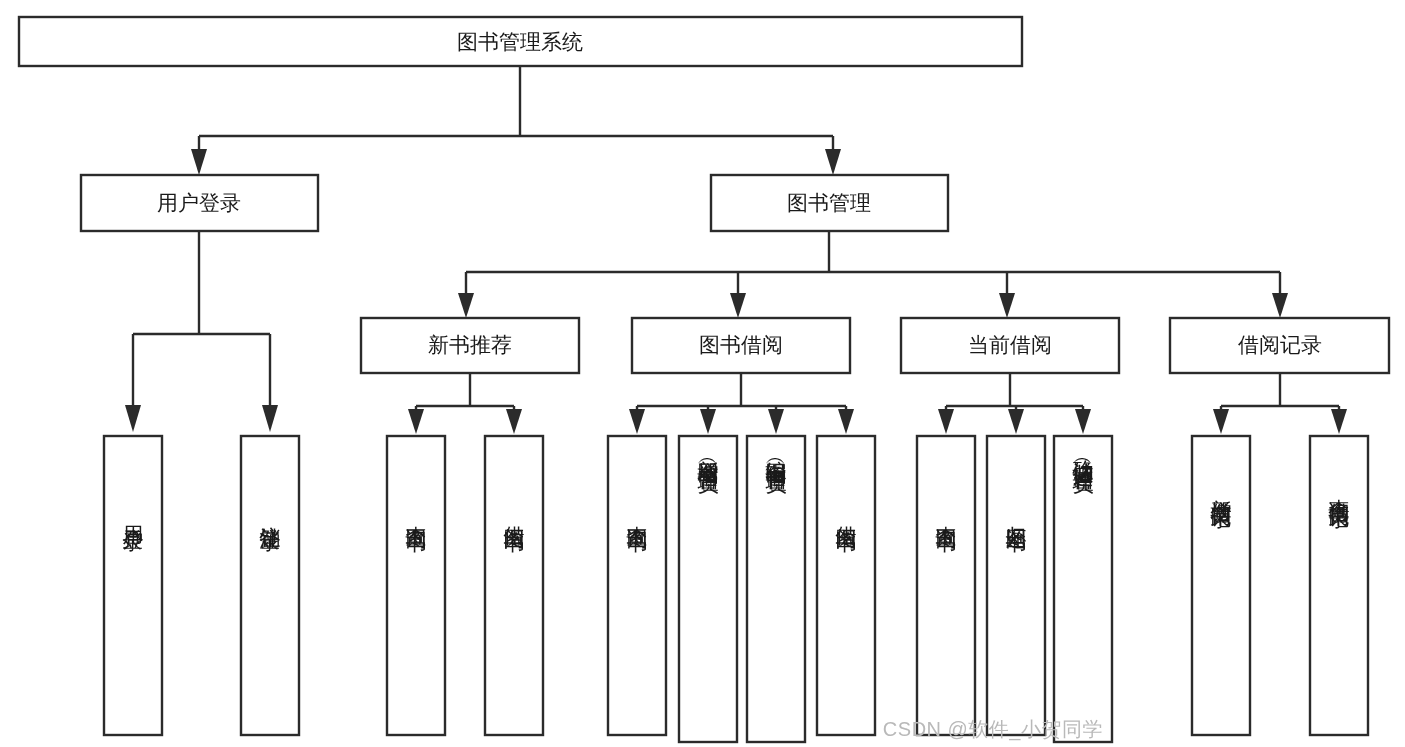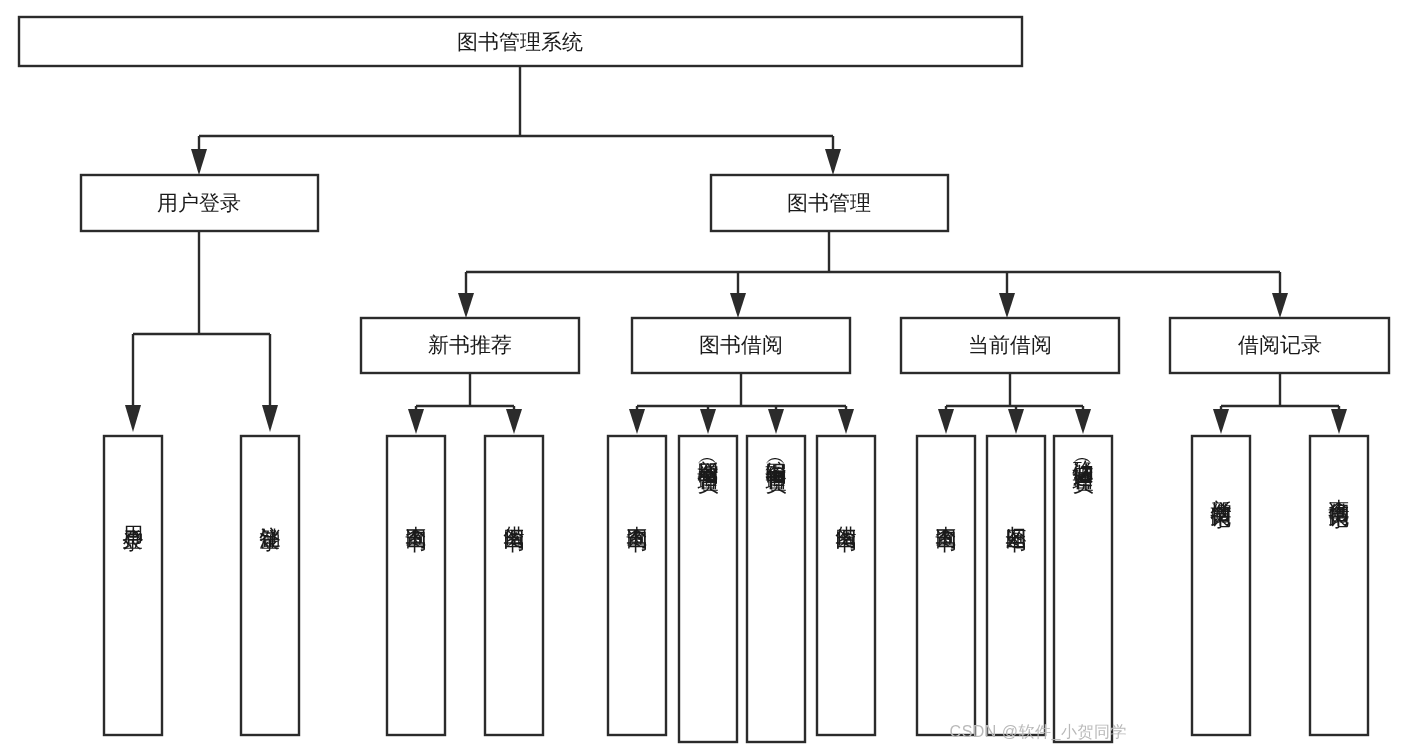--- a/index.html
+++ b/index.html
@@ -63,24 +63,24 @@
     text-orientation: upright;
     font-family: "Liberation Sans", "DejaVu Sans", sans-serif;
     font-size: 21px;
     line-height: 1.05;
     letter-spacing: 2px;
     color: #1a1a1a;
     white-space: nowrap;
   }
   .watermark {
     position: absolute;
-    right: 0;
+    right: 24px;
     bottom: 4px;
     font-family: "Liberation Sans", "DejaVu Sans", sans-serif;
-    font-size: 16px;
+    font-size: 20px;
     color: #b9b9b9;
     letter-spacing: 0.5px;
     user-select: none;
     white-space: nowrap;
   }
 </style>
 </head>
 <body>
 
 <div id="diagram-root">

